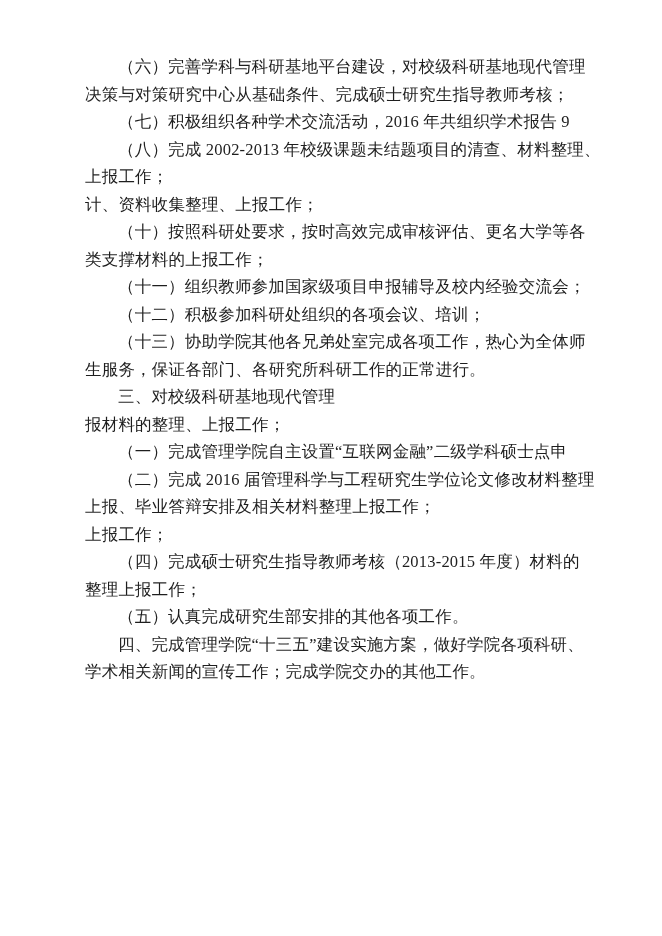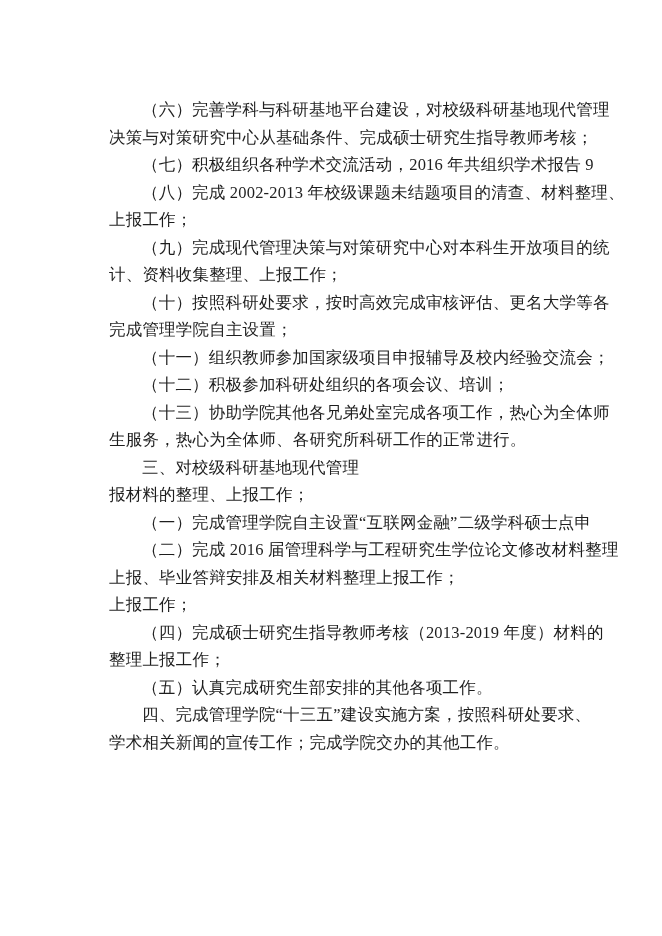--- a/index.html
+++ b/index.html
@@ -11,26 +11,25 @@
     position: relative;
     width: 662px;
     height: 936px;
     margin: 0 auto;
     background: #ffffff;
     overflow: hidden;
     box-sizing: border-box;
   }
   .doc-body {
     box-sizing: border-box;
-    padding: 96px 72px 0 85px;
+    padding: 53px 72px 0 85px;
     font-family: "Liberation Serif", "DejaVu Serif", serif;
     font-size: 16.5px;
     line-height: 27.5px;
     color: #1e1e1e;
-    margin-left: 24px;
   }
   .paragraph {
     margin: 0;
     padding: 0;
   }
   .text-line {
     white-space: pre;
     letter-spacing: 0.2px;
   }
   .text-line.first {
@@ -47,56 +46,55 @@
         <div class="text-line">决策与对策研究中心从基础条件、完成硕士研究生指导教师考核；</div>
       </div>
       <div class="paragraph">
         <div class="text-line first">（七）积极组织各种学术交流活动，2016 年共组织学术报告 9</div>
       </div>
       <div class="paragraph">
         <div class="text-line first">（八）完成 2002-2013 年校级课题未结题项目的清查、材料整理、</div>
         <div class="text-line">上报工作；</div>
       </div>
       <div class="paragraph">
-        <div class="text-line first">（九）完成现代管理决策与对策研究中心对本科生开放项目的统</div>
         <div class="text-line">计、资料收集整理、上报工作；</div>
       </div>
       <div class="paragraph">
         <div class="text-line first">（十）按照科研处要求，按时高效完成审核评估、更名大学等各</div>
-        <div class="text-line">完成管理学院自主设置；</div>
+        <div class="text-line">类支撑材料的上报工作；</div>
       </div>
       <div class="paragraph">
         <div class="text-line first">（十一）组织教师参加国家级项目申报辅导及校内经验交流会；</div>
       </div>
       <div class="paragraph">
         <div class="text-line first">（十二）积极参加科研处组织的各项会议、培训；</div>
       </div>
       <div class="paragraph">
         <div class="text-line first">（十三）协助学院其他各兄弟处室完成各项工作，热心为全体师</div>
-        <div class="text-line">生服务，热心为全体师、各研究所科研工作的正常进行。</div>
+        <div class="text-line">生服务，保证各部门、各研究所科研工作的正常进行。</div>
       </div>
       <div class="paragraph">
         <div class="text-line first">三、对校级科研基地现代管理</div>
       </div>
       <div class="paragraph">
         <div class="text-line">报材料的整理、上报工作；</div>
         <div class="text-line first">（一）完成管理学院自主设置“互联网金融”二级学科硕士点申</div>
       </div>
       <div class="paragraph">
         <div class="text-line first">（二）完成 2016 届管理科学与工程研究生学位论文修改材料整理</div>
         <div class="text-line">上报、毕业答辩安排及相关材料整理上报工作；</div>
       </div>
       <div class="paragraph">
         <div class="text-line">上报工作；</div>
       </div>
       <div class="paragraph">
-        <div class="text-line first">（四）完成硕士研究生指导教师考核（2013-2019 年度）材料的</div>
+        <div class="text-line first">（四）完成硕士研究生指导教师考核（2013-2015 年度）材料的</div>
         <div class="text-line">整理上报工作；</div>
       </div>
       <div class="paragraph">
         <div class="text-line first">（五）认真完成研究生部安排的其他各项工作。</div>
       </div>
       <div class="paragraph">
-        <div class="text-line first">四、完成管理学院“十三五”建设实施方案，按照科研处要求、</div>
+        <div class="text-line first">四、完成管理学院“十三五”建设实施方案，做好学院各项科研、</div>
         <div class="text-line">学术相关新闻的宣传工作；完成学院交办的其他工作。</div>
       </div>
     </div>
 </div>
 
 </body></html>

